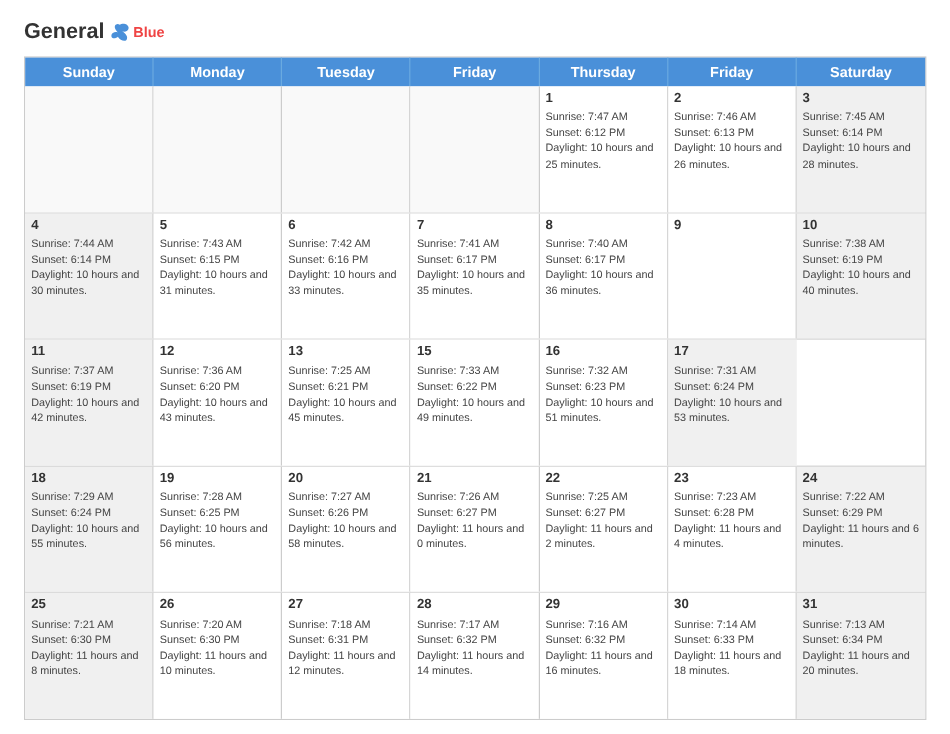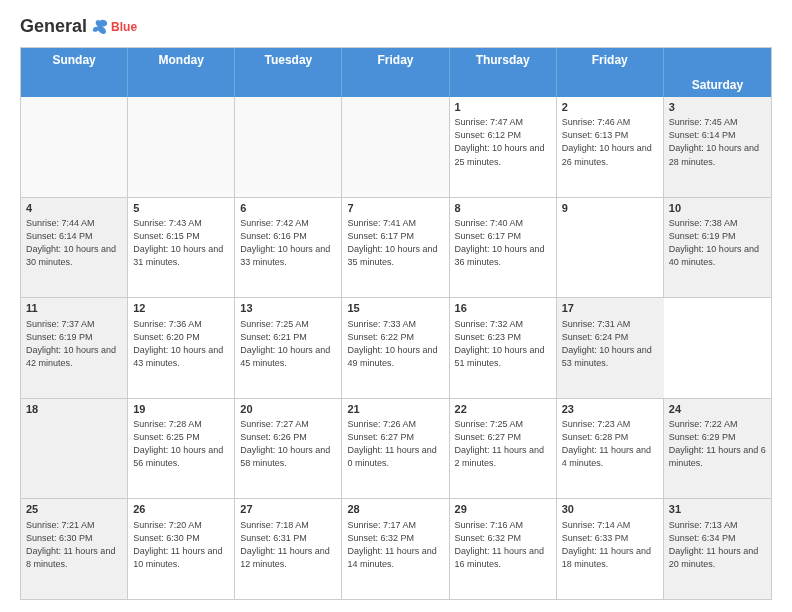--- a/index.html
+++ b/index.html
@@ -76,21 +76,20 @@
     .cal-header-cell {
       color: #fff;
       font-size: 12px;
       font-weight: bold;
       text-align: center;
       padding: 5px 4px;
       border-right: 1px solid #6aaae0;
     }
     .cal-header-cell:last-child {
       border-right: none;
-      margin-top: 25px;
     }
     .cal-body {
       flex: 1;
       display: flex;
       flex-direction: column;
     }
     .cal-row {
       display: grid;
       grid-template-columns: repeat(7, 1fr);
       flex: 1;
@@ -271,20 +270,24 @@
             <span class="day-num">17</span>
             <div class="day-info">Sunrise: 7:31 AM
 Sunset: 6:24 PM
 Daylight: 10 hours
 and 53 minutes.</div>
           </div>
         </div>
         <div class="cal-row">
           <div class="cal-cell shaded">
             <span class="day-num">18</span>
+            <div class="day-info">Sunrise: 7:29 AM
+Sunset: 6:24 PM
+Daylight: 10 hours
+and 55 minutes.</div>
           </div>
           <div class="cal-cell">
             <span class="day-num">19</span>
             <div class="day-info">Sunrise: 7:28 AM
 Sunset: 6:25 PM
 Daylight: 10 hours
 and 56 minutes.</div>
           </div>
           <div class="cal-cell">
             <span class="day-num">20</span>

